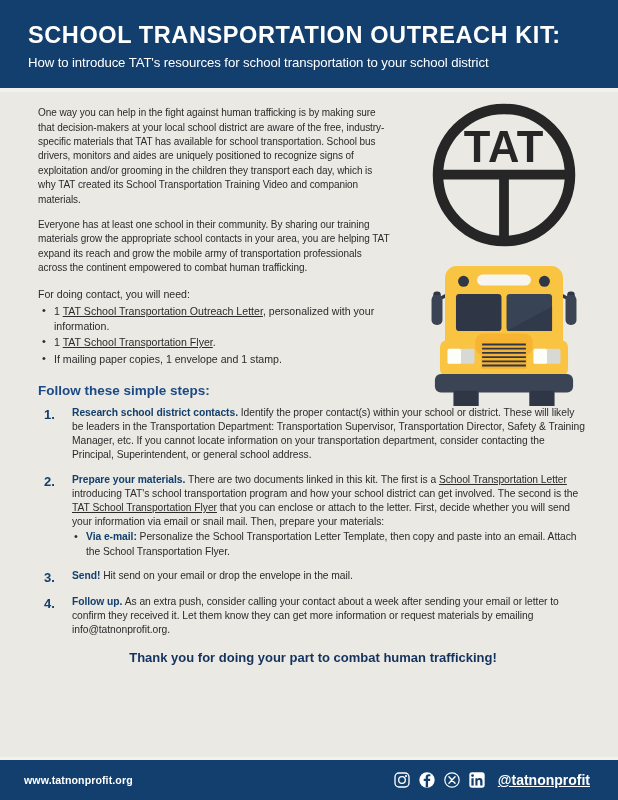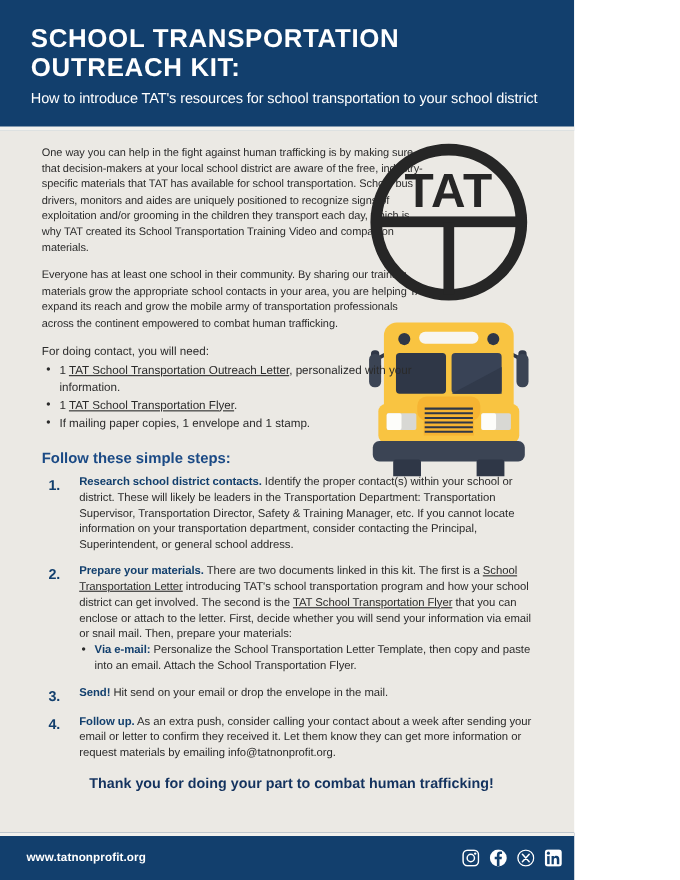--- a/index.html
+++ b/index.html
@@ -3,21 +3,21 @@
 <meta charset="utf-8">
 <style>
   * { box-sizing: border-box; margin: 0; padding: 0; }
   html, body {
     width: 618px; height: 800px;
     font-family: "Liberation Sans", sans-serif;
     background: #ffffff;
   }
   .page {
     position: relative;
-    width: 522px; height: 800px;
+    width: 618px; height: 800px;
     background: #ebe9e4;
     overflow: hidden;
   }
 
   
   .header {
     background: #123f6d;
     padding: 22px 28px 18px 28px;
     border-bottom: 4px solid #f2f1ed;
   }
@@ -169,21 +169,21 @@
   .socials {
     margin-left: auto;
     margin-right: 28px;
     display: flex;
     align-items: center;
     gap: 9px;
   }
   .soc { width: 16px; height: 16px; display: block; }
   .handle {
     color: #ffffff;
-    font-size: 10px;
+    font-size: 14px;
     font-weight: bold;
     text-decoration: underline;
     margin-left: 4px;
   }
 </style>
 </head>
 <body>
 
 <div class="page">
 

